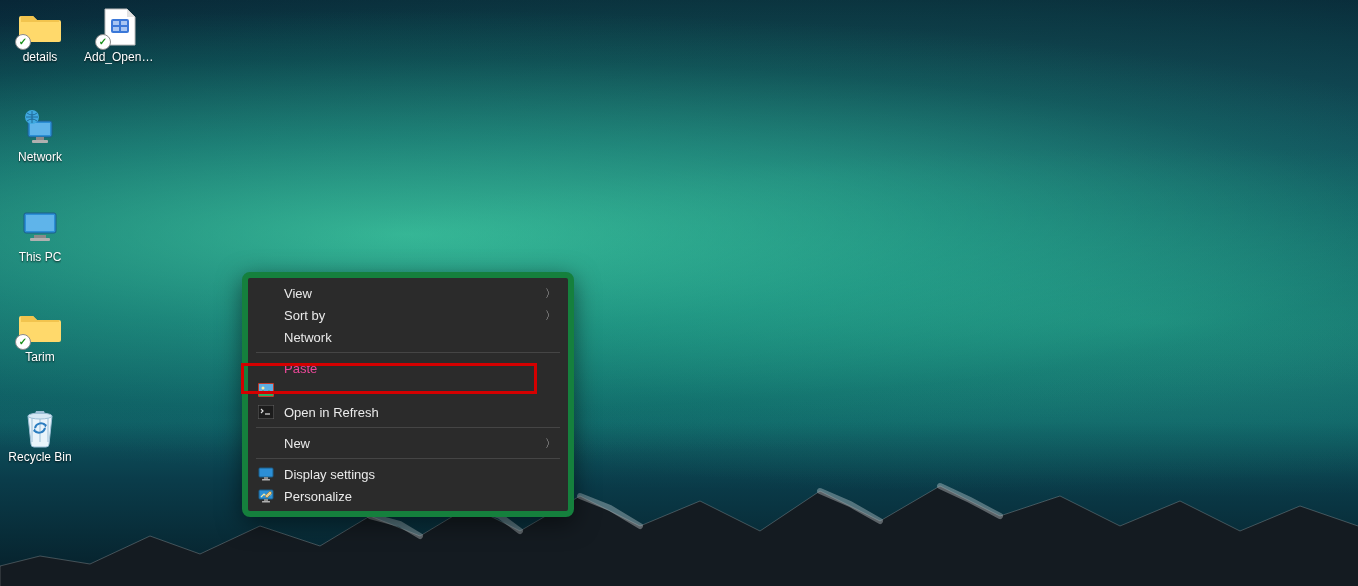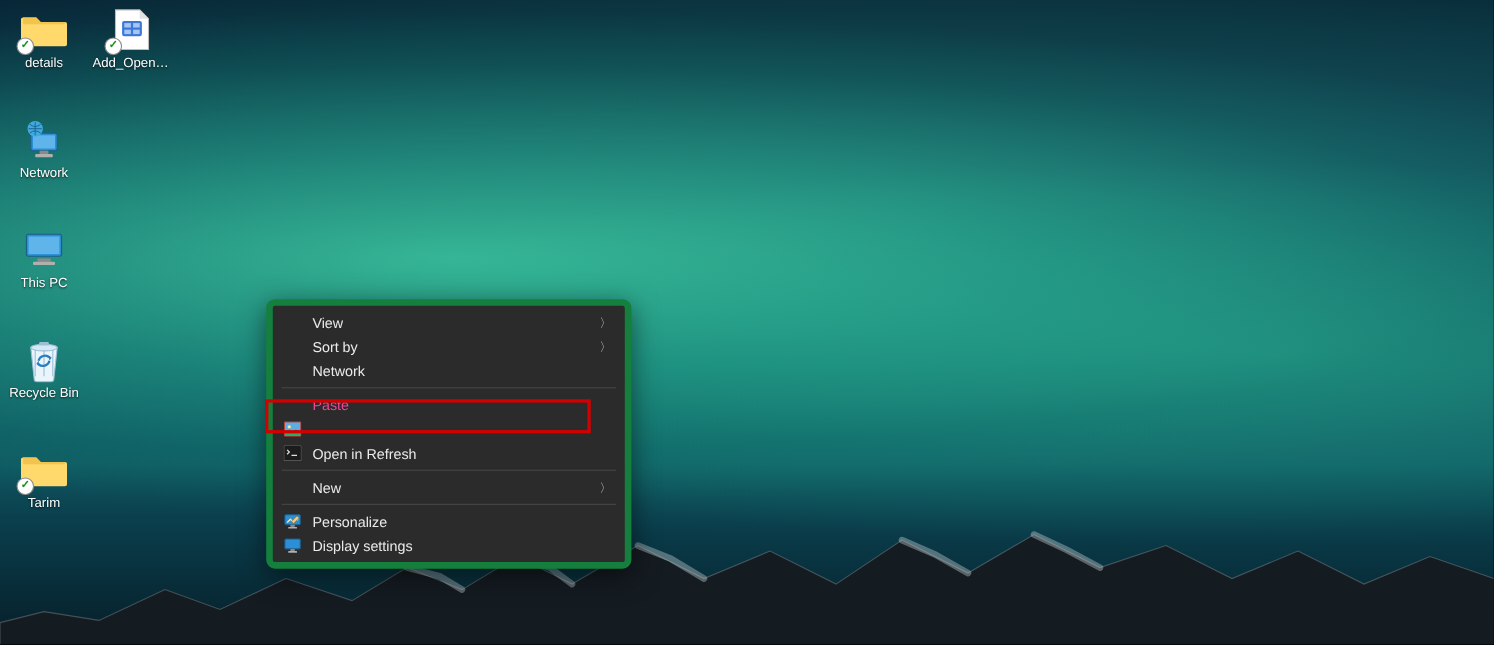--- a/index.html
+++ b/index.html
@@ -238,44 +238,44 @@
         <rect x="6" y="6" width="28" height="16" fill="#5fb4ea"></rect>
         <rect x="14" y="26" width="12" height="3" fill="#8a8a8a"></rect>
         <rect x="10" y="29" width="20" height="3" rx="1" fill="#b0b0b0"></rect>
       </svg>
     </div>
     <div class="lbl">This PC</div>
   </div>
 
   <div class="di" style="margin-top:18px">
     <div class="iconbox">
+      <svg class="folder-svg" viewBox="0 0 42 34">
+        <path d="M2 6 h12 l4 4 h22 a2 2 0 0 1 2 2 v18 a2 2 0 0 1 -2 2 H2 a2 2 0 0 1 -2 -2 V8 a2 2 0 0 1 2 -2 z" fill="#ffd96b"></path>
+        <path d="M2 6 h12 l4 4 h22 v2 H2 z" fill="#f2c44e"></path>
+      </svg>
+      <span class="sync-badge"></span>
+    </div>
+    <div class="lbl">Tarim</div>
+  </div>
+
+  <div class="di" style="margin-top:18px">
+    <div class="iconbox">
       <svg class="bin-svg" viewBox="0 0 36 42">
         <path d="M6 10 h24 l-3 28 a3 3 0 0 1 -3 3 h-12 a3 3 0 0 1 -3 -3 z" fill="#e9f4fb" stroke="#9cbfd6"></path>
         <path d="M10 12 v24 M18 12 v24 M26 12 v24" stroke="#9cbfd6"></path>
         <ellipse cx="18" cy="10" rx="12" ry="3" fill="#d5e8f4" stroke="#9cbfd6"></ellipse>
         <path d="M14 5 h8 l1 3 h-10 z" fill="#9cbfd6"></path>
 
         <path d="M13 22 a6 6 0 0 1 10 -3" stroke="#2b7dc0" stroke-width="2" fill="none"></path>
         <path d="M23 22 a6 6 0 0 1 -10 3" stroke="#2b7dc0" stroke-width="2" fill="none"></path>
         <path d="M22 17 l3 2 l-2 3 z" fill="#2b7dc0"></path>
         <path d="M14 27 l-3 -2 l2 -3 z" fill="#2b7dc0"></path>
       </svg>
     </div>
     <div class="lbl">Recycle Bin</div>
-  </div>
-
-  <div class="di" style="margin-top:18px">
-    <div class="iconbox">
-      <svg class="folder-svg" viewBox="0 0 42 34">
-        <path d="M2 6 h12 l4 4 h22 a2 2 0 0 1 2 2 v18 a2 2 0 0 1 -2 2 H2 a2 2 0 0 1 -2 -2 V8 a2 2 0 0 1 2 -2 z" fill="#ffd96b"></path>
-        <path d="M2 6 h12 l4 4 h22 v2 H2 z" fill="#f2c44e"></path>
-      </svg>
-      <span class="sync-badge"></span>
-    </div>
-    <div class="lbl">Tarim</div>
   </div>
 
 
 </div>
 
 <div class="ctx">
 
   <div class="item">
     <span class="spacer-icon"></span>
     <span class="label">View</span>
@@ -322,40 +322,40 @@
 
   <div class="sep"></div>
 
   <div class="item">
     <span class="spacer-icon"></span>
     <span class="label">New</span>
     <span class="chev">〉</span>
   </div>
 
   <div class="sep"></div>
+
+  <div class="item">
+    <span class="cicon">
+      <svg width="16" height="14" viewBox="0 0 16 14">
+        <rect x="1" y="1" width="14" height="9" rx="1" fill="#2c8fd6" stroke="#1b5e8a"></rect>
+        <rect x="6" y="10" width="4" height="2" fill="#8a8a8a"></rect>
+        <rect x="4" y="12" width="8" height="1.5" rx="0.5" fill="#b0b0b0"></rect>
+      </svg>
+    </span>
+    <span class="label">Display settings</span>
+  </div>
 
   <div class="item">
     <span class="cicon">
       <svg width="16" height="14" viewBox="0 0 16 14">
         <rect x="1" y="1" width="14" height="9" rx="1" fill="#2c8fd6" stroke="#1b5e8a"></rect>
         <path d="M3 8 l3 -3 l2 2 l3 -3 l2 2" stroke="#f9e79f" stroke-width="1.2" fill="none"></path>
         <rect x="6" y="10" width="4" height="2" fill="#8a8a8a"></rect>
         <rect x="4" y="12" width="8" height="1.5" rx="0.5" fill="#b0b0b0"></rect>
         <path d="M12 2 l2 2 l-5 5 l-2 -2 z" fill="#e7c98b" stroke="#7a5c1c" stroke-width="0.5"></path>
       </svg>
     </span>
     <span class="label">Personalize</span>
   </div>
 
-  <div class="item">
-    <span class="cicon">
-      <svg width="16" height="14" viewBox="0 0 16 14">
-        <rect x="1" y="1" width="14" height="9" rx="1" fill="#2c8fd6" stroke="#1b5e8a"></rect>
-        <rect x="6" y="10" width="4" height="2" fill="#8a8a8a"></rect>
-        <rect x="4" y="12" width="8" height="1.5" rx="0.5" fill="#b0b0b0"></rect>
-      </svg>
-    </span>
-    <span class="label">Display settings</span>
-  </div>
-
 </div>
 
 <div class="highlight" style="left:241px; top:363px; width:296px; height:31px;"></div>
 
 </body></html>

